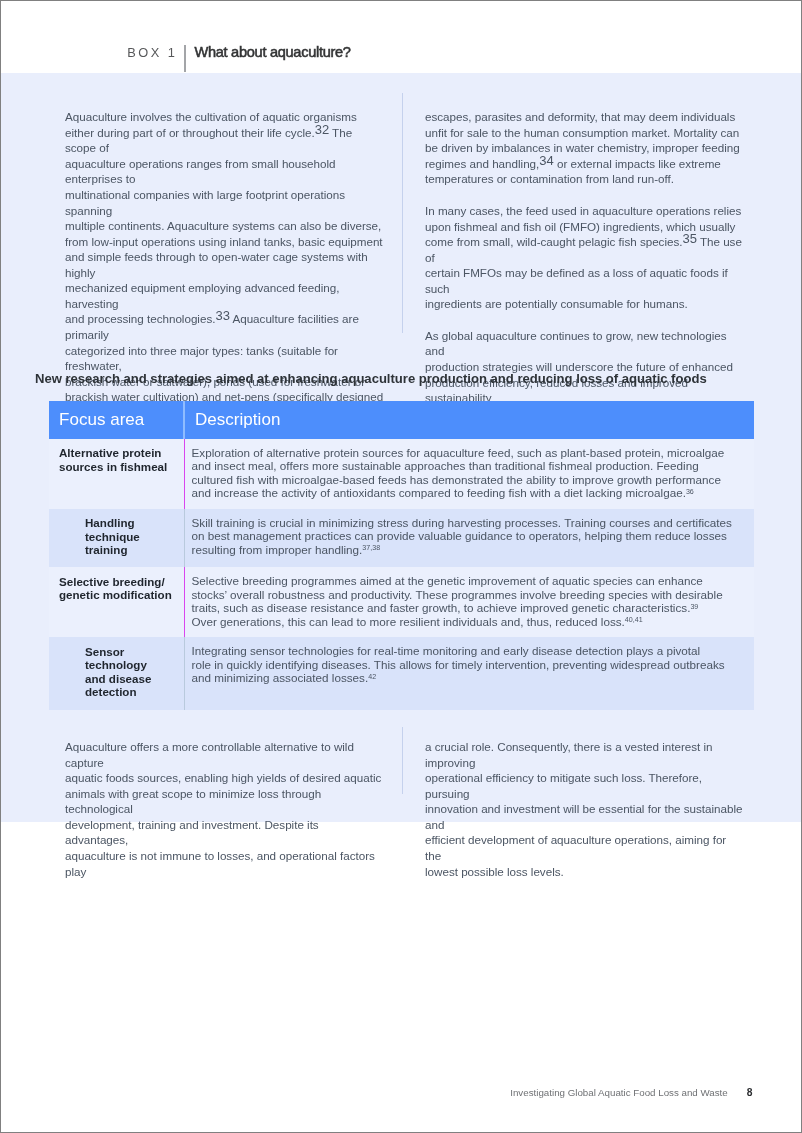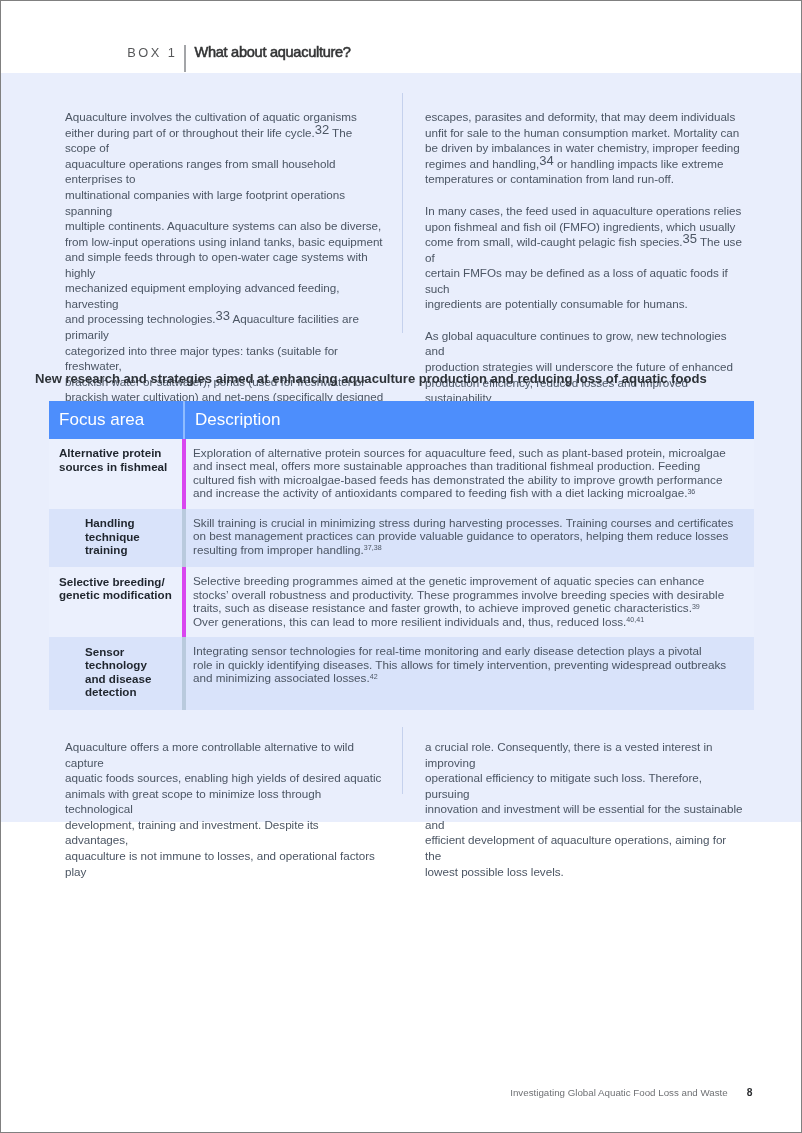--- a/index.html
+++ b/index.html
@@ -46,21 +46,21 @@
 
   
   table.rt { position:absolute; left:48px; width:705px; border-collapse:collapse; table-layout:fixed; }
   table.rt th { background:#4d8efc; color:#ffffff; font-size:17px; font-weight:400; text-align:left;
                 height:38px; padding:0 0 0 10px; vertical-align:middle; letter-spacing:0.03px; }
   table.rt th.c1 { width:135px; }
   table.rt th.c1 { border-right:2px solid #8fbcff; }
   table.rt td { vertical-align:top; font-size:11.7px; line-height:13.5px; color:#4b5563;
                 padding:6.6px 10px 9.4px 7px; white-space:pre-wrap; }
   table.rt td.c1 { width:135px; font-weight:700; font-size:11.6px; line-height:13.6px; color:#1f252d;
-                   border-right:4px solid #d946ef; padding:7.2px 6px 10.5px 10px; }
+                   border-right:1px solid #d946ef; padding:7.2px 6px 10.5px 10px; }
   table.rt tbody tr.odd td { background:#ebf0fd; }
   table.rt tbody tr.even td { background:#d9e3fa; }
   table.rt tbody tr.even td.c1 { border-right-color:#b9cadd;padding-left:36px; }
 
   
   .footer { position:absolute; right:48.5px; top:1084.5px; font-size:9.75px; color:#6f7174; line-height:13px; }
   .footer .pnum { font-weight:700; color:#2b2d30; margin-left:19px; font-size:10.3px; }
 </style>
 </head>
 <body>
@@ -89,21 +89,21 @@
 and processing technologies.</span><sup>33</sup><span> Aquaculture facilities are primarily
 categorized into three major types: tanks (suitable for freshwater,
 brackish water or saltwater), ponds (used for freshwater or
 brackish water cultivation) and net-pens (specifically designed for
 open-water cultivation).</span></p>
     </div>
     <div class="col right">
         <p class="para"><span>escapes, parasites and deformity, that may deem individuals
 unfit for sale to the human consumption market. Mortality can
 be driven by imbalances in water chemistry, improper feeding
-regimes and handling,</span><sup>34</sup><span> or handling impacts like extreme
+regimes and handling,</span><sup>34</sup><span> or external impacts like extreme
 temperatures or contamination from land run-off.</span></p>
         <p class="para"><span>In many cases, the feed used in aquaculture operations relies
 upon fishmeal and fish oil (FMFO) ingredients, which usually
 come from small, wild-caught pelagic fish species.</span><sup>35</sup><span> The use of
 certain FMFOs may be defined as a loss of aquatic foods if such
 ingredients are potentially consumable for humans.</span></p>
         <p class="para"><span>As global aquaculture continues to grow, new technologies and
 production strategies will underscore the future of enhanced
 production efficiency, reduced losses and improved sustainability
 and resilience of the industry (see table below).</span></p>

